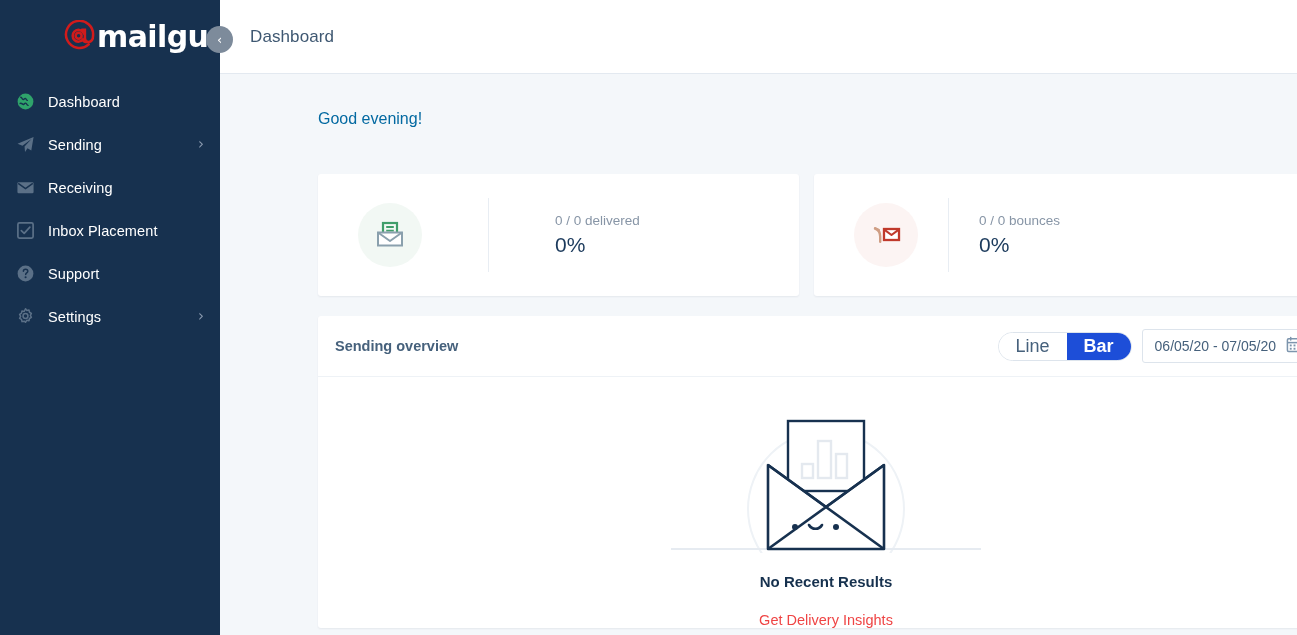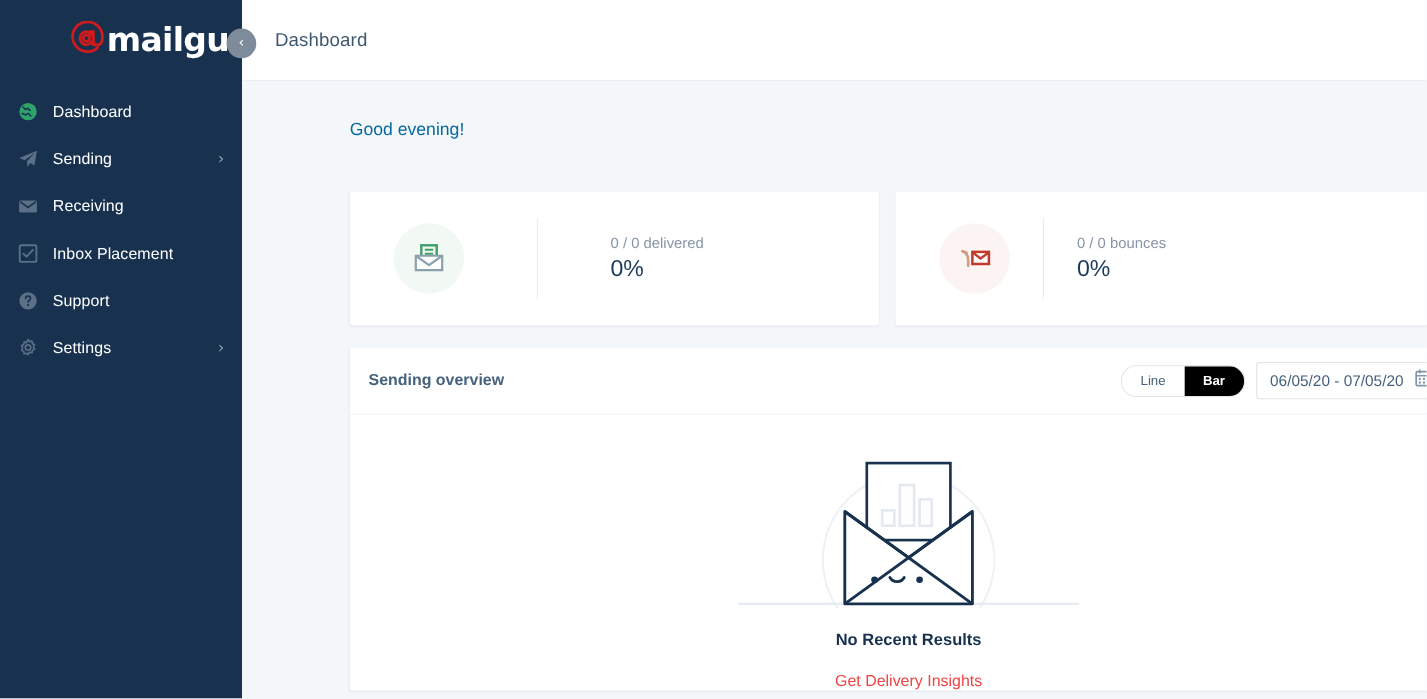--- a/index.html
+++ b/index.html
@@ -158,28 +158,28 @@
   .panel-tools { margin-left: auto; display: flex; align-items: center; gap: 10px; }
   .toggle {
     display: flex;
     border-radius: 15px;
     overflow: hidden;
     height: 29px;
     border: 1px solid #dde4ec;
   }
   .toggle-opt {
     display: flex; align-items: center; justify-content: center;
-    font-size: 12px;
+    font-size: 18px;
     padding: 0 17px;
     cursor: pointer;
     background: #ffffff;
     color: #46617c;
   }
   .toggle-opt.active {
-    background: #000000;
+    background: #1d4ed8;
     color: #ffffff;
     font-weight: 600;
   }
   .datepick {
     height: 34px;
     border: 1px solid #dde4ec;
     border-radius: 3px;
     display: flex; align-items: center;
     padding: 0 10px 0 12px;
     gap: 10px;

